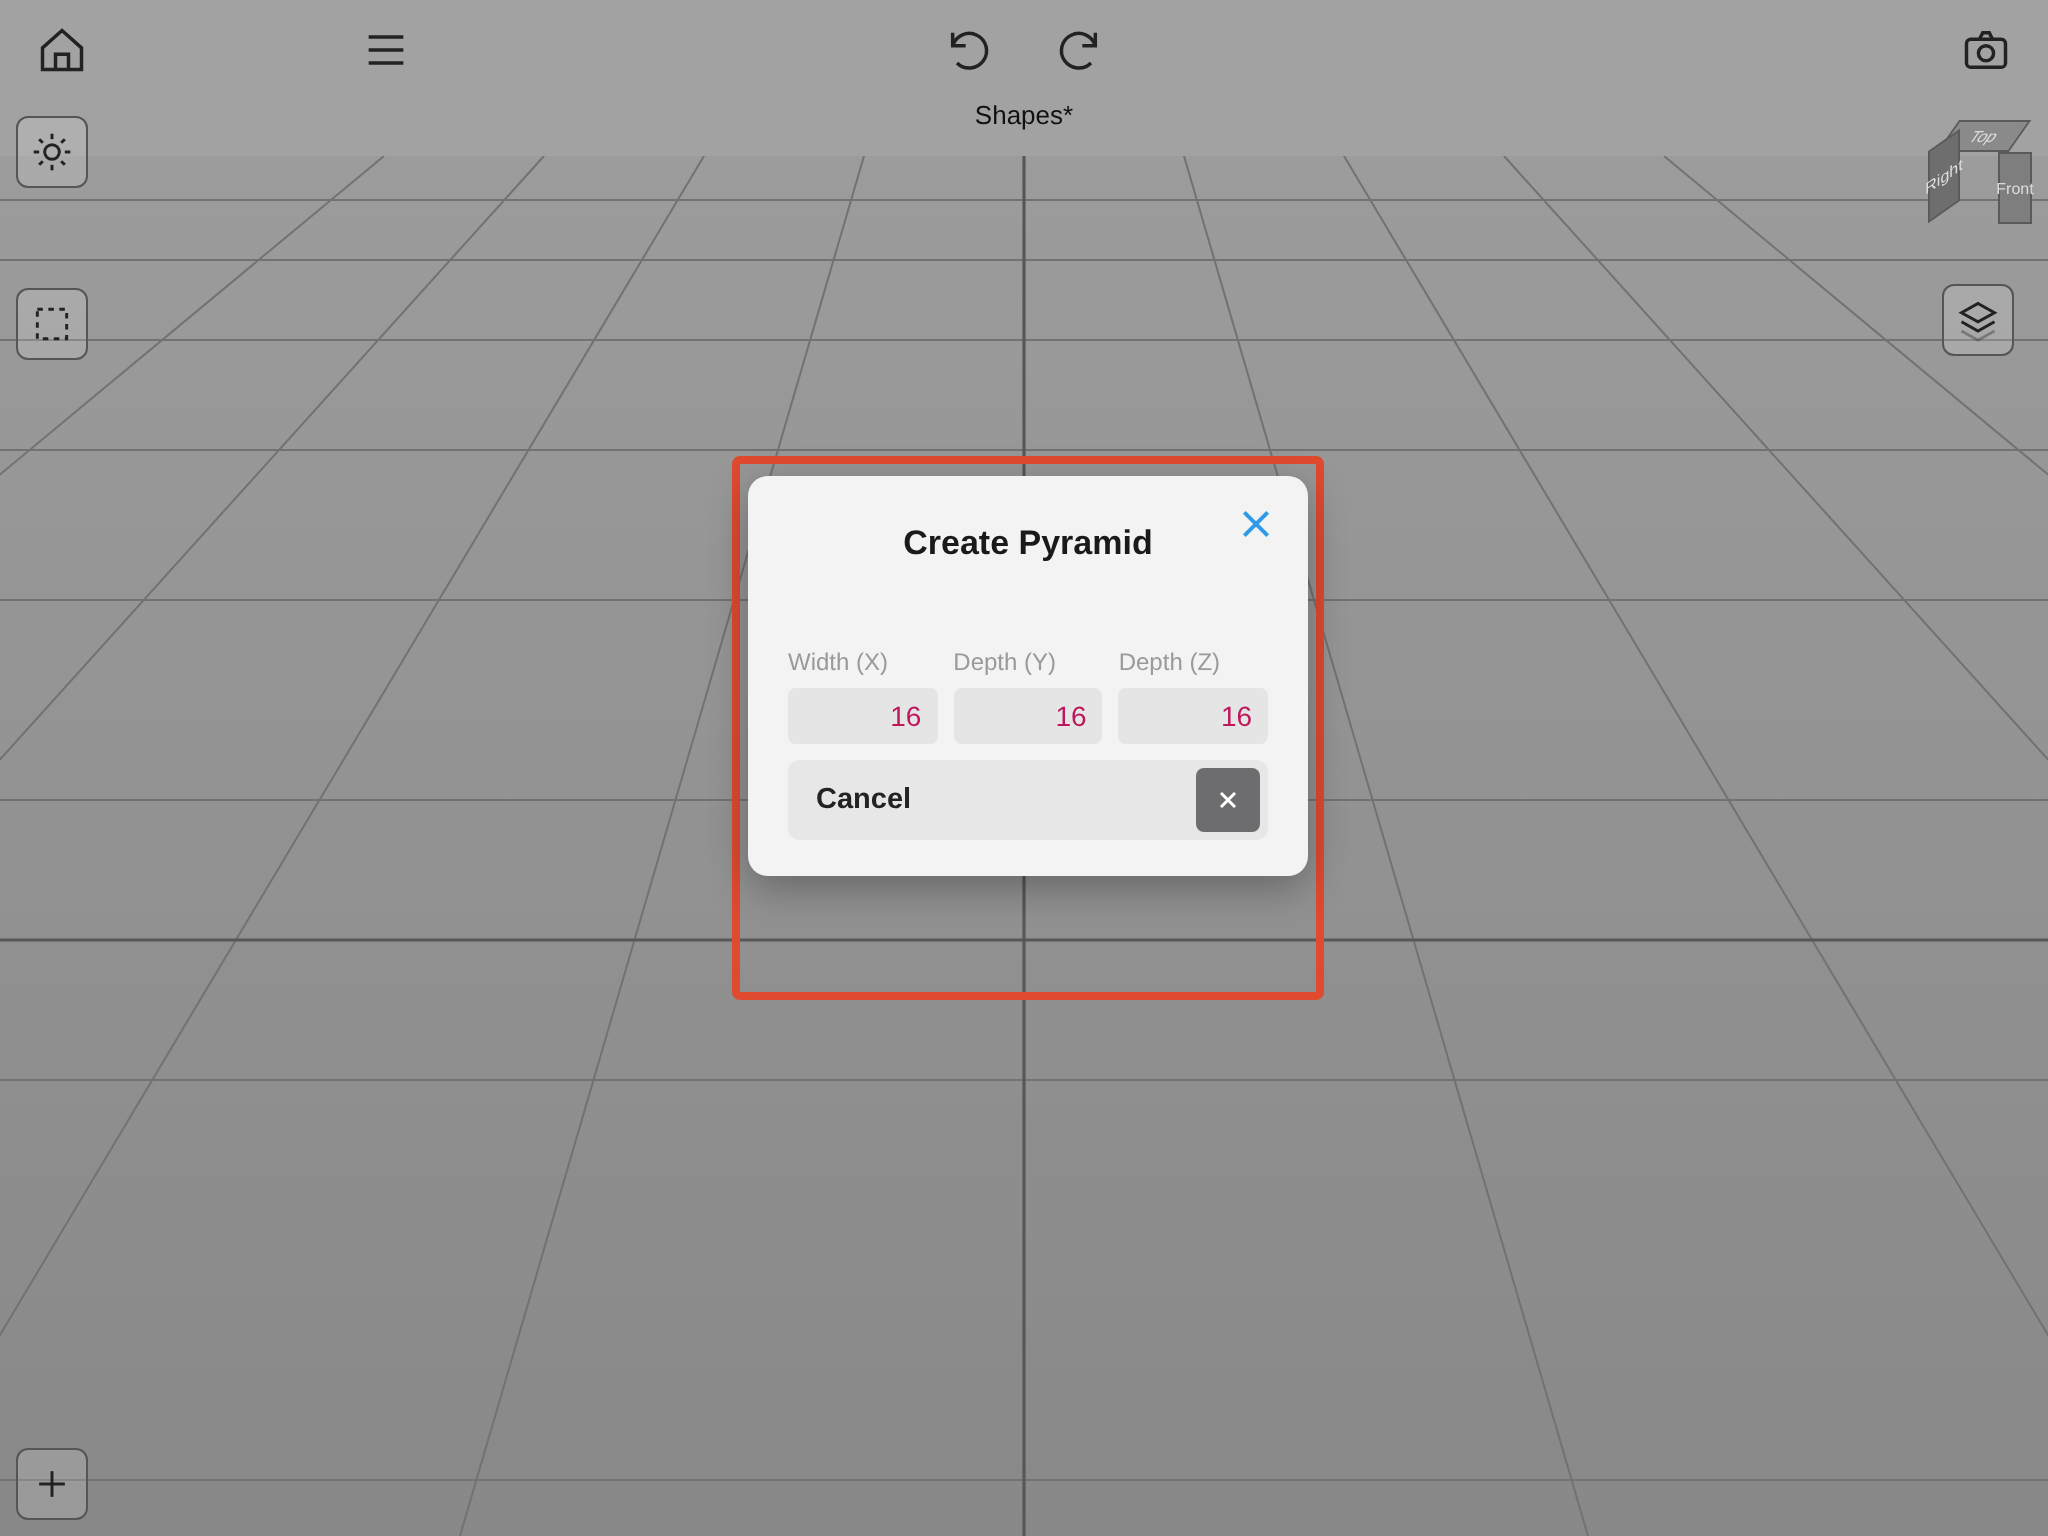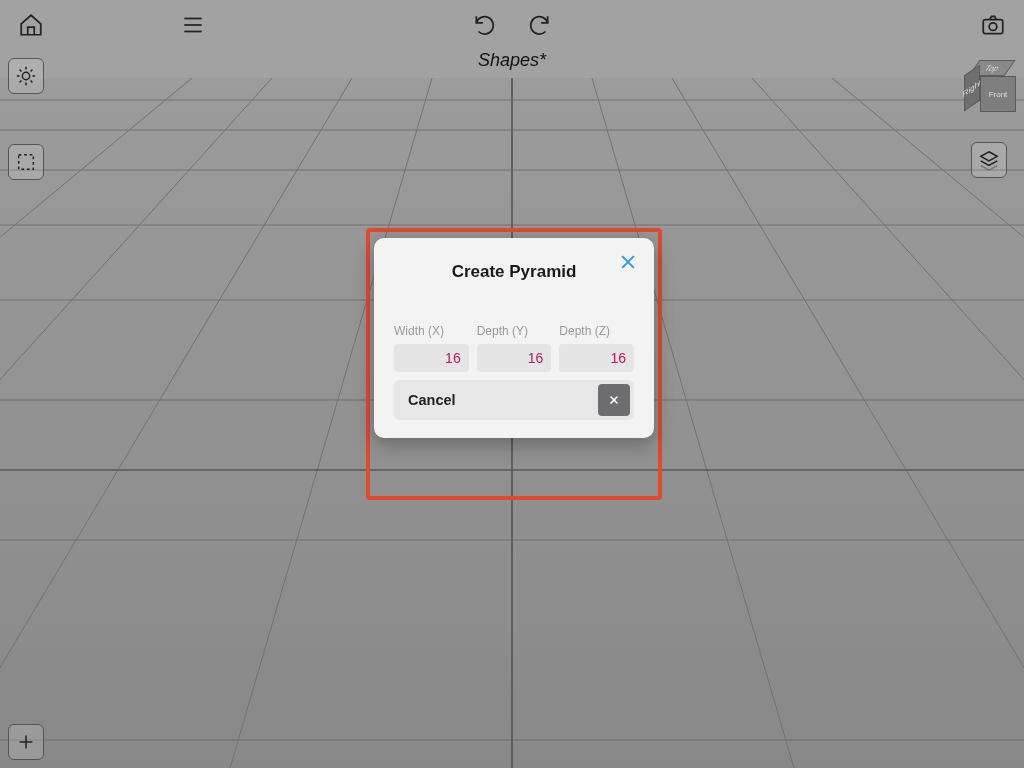--- a/index.html
+++ b/index.html
@@ -52,23 +52,22 @@
   cursor: pointer;
 }
 .icon-btn svg { width: 26px; height: 26px; stroke: #222; fill: none; stroke-width: 1.6; }
 .icon-btn.menu-spacer { margin-left: 120px; }
 
 .doc-title {
   position: absolute;
   top: 50px;
   left: 0; right: 0;
   text-align: center;
-  font-size: 18px;
+  font-size: 13px;
   color: #111;
-  font-style: italic;
 }
 
 
 .left-tools {
   position: absolute;
   left: 8px;
   top: 58px;
   display: flex;
   flex-direction: column;
   gap: 50px;
@@ -107,21 +106,21 @@
 .view-cube .face {
   position: absolute;
   background: #7e7e7e;
   border: 1px solid #5a5a5a;
   font-size: 8px;
   color: #ddd;
   display: flex;
   align-items: center;
   justify-content: center;
 }
-.view-cube .front { width: 36px; height: 36px; bottom: 0; right: 0; }
+.view-cube .front { width: 17px; height: 36px; bottom: 0; right: 0; }
 .view-cube .top   { width: 36px; height: 16px; top: 2px; right: 6px; transform: skewX(-35deg); background:#8a8a8a;}
 .view-cube .side  { width: 16px; height: 36px; bottom: 6px; left: 2px; transform: skewY(-35deg); background:#6e6e6e;}
 
 
 .dialog-highlight {
   position: absolute;
   left: 366px; top: 228px;
   width: 296px; height: 272px;
   border: 4px solid #e04a2f;
   border-radius: 4px;

